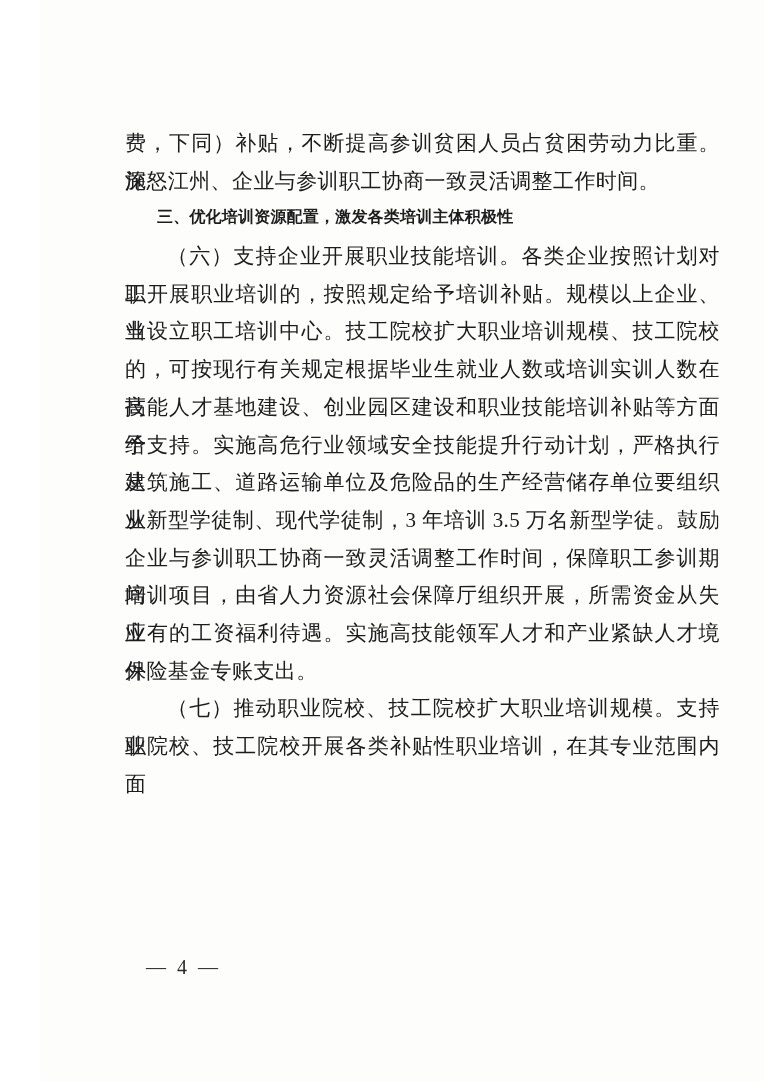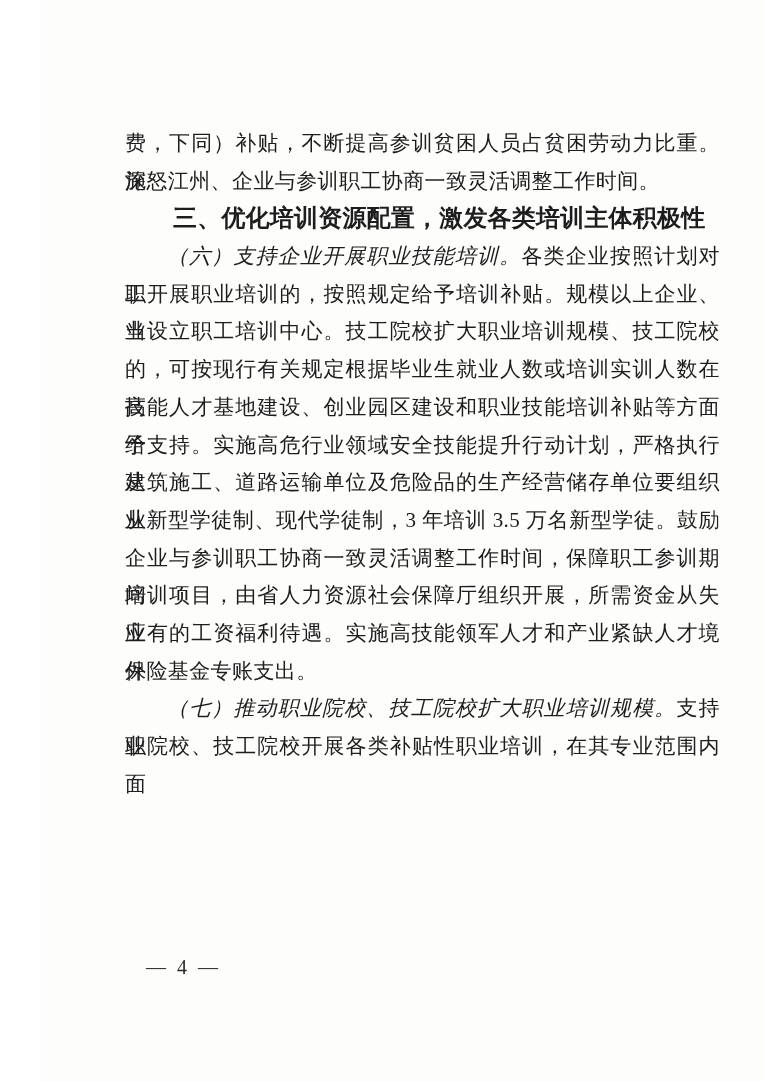--- a/index.html
+++ b/index.html
@@ -31,27 +31,27 @@
     letter-spacing: 0.4px;
   }
   
   .j {
     text-align: justify;
     text-align-last: justify;
     text-justify: inter-character;
   }
   .indent { text-indent: 2em; }
   .heading {
-    font-family: Liberation Serif, serif;
+    font-family: Liberation Mono, monospace;
     font-weight: 700;
-    font-size: 24px;
+    font-size: 16px;
     letter-spacing: 0.2px;
   }
   
-  .kai { font-style: italic; }
+  .kai { }
   .page-number {
     position: absolute;
     left: 106px;
     top: 956px;
     font-size: 20px;
     letter-spacing: 3px;
     color: #2a2a2a;
   }
 </style>
 </head>

